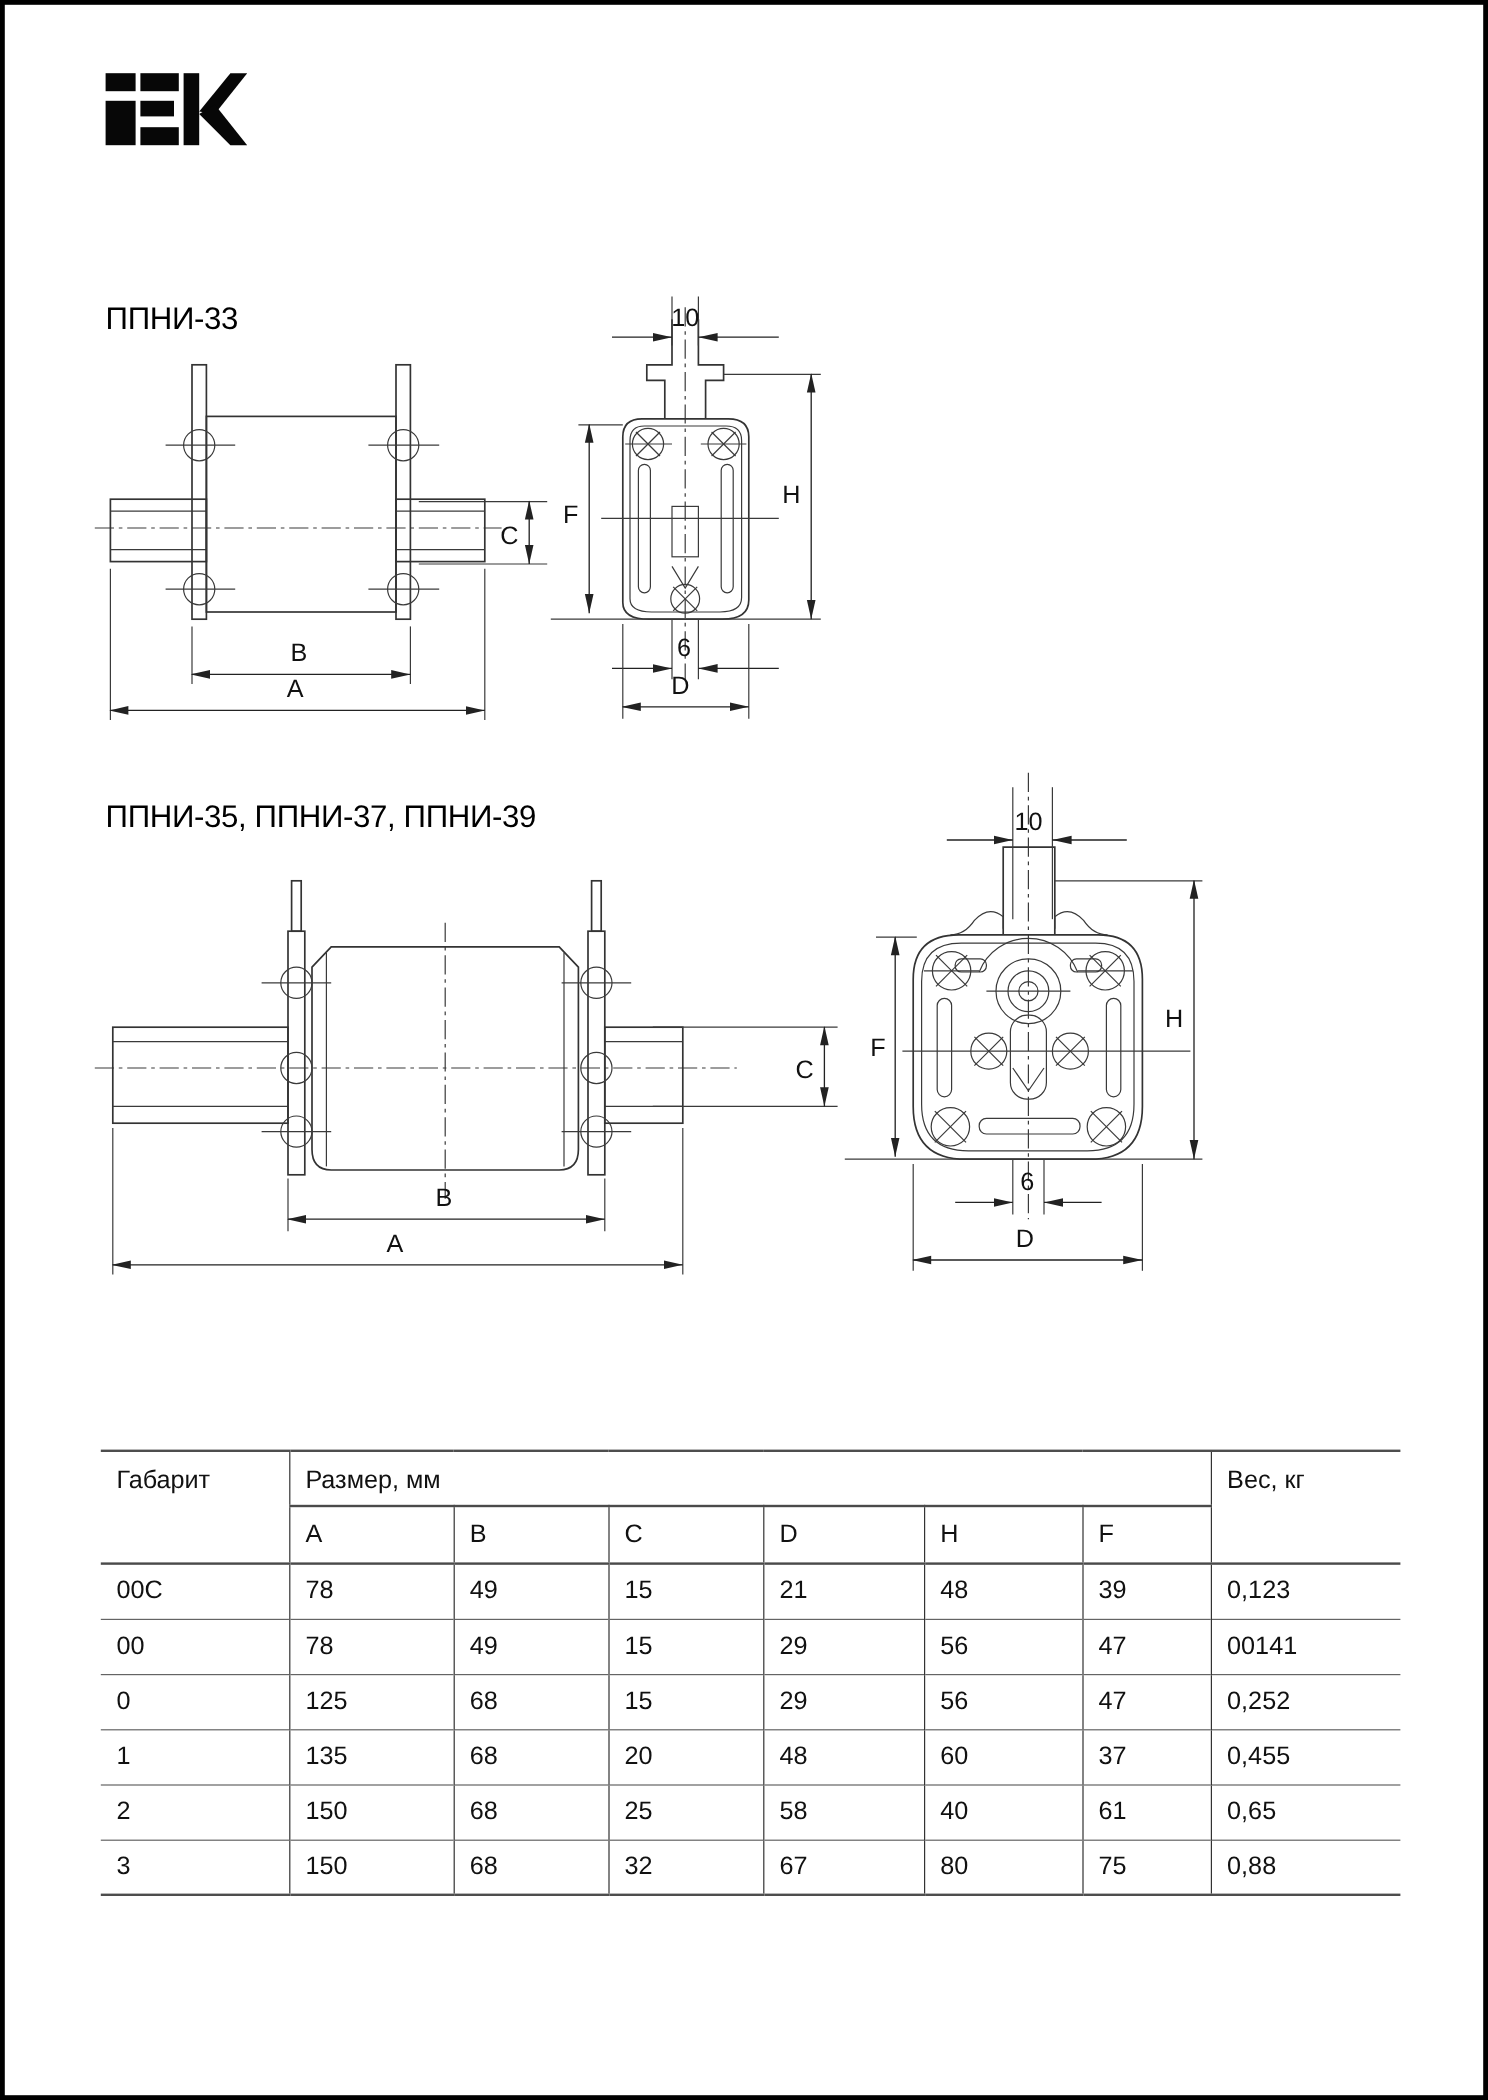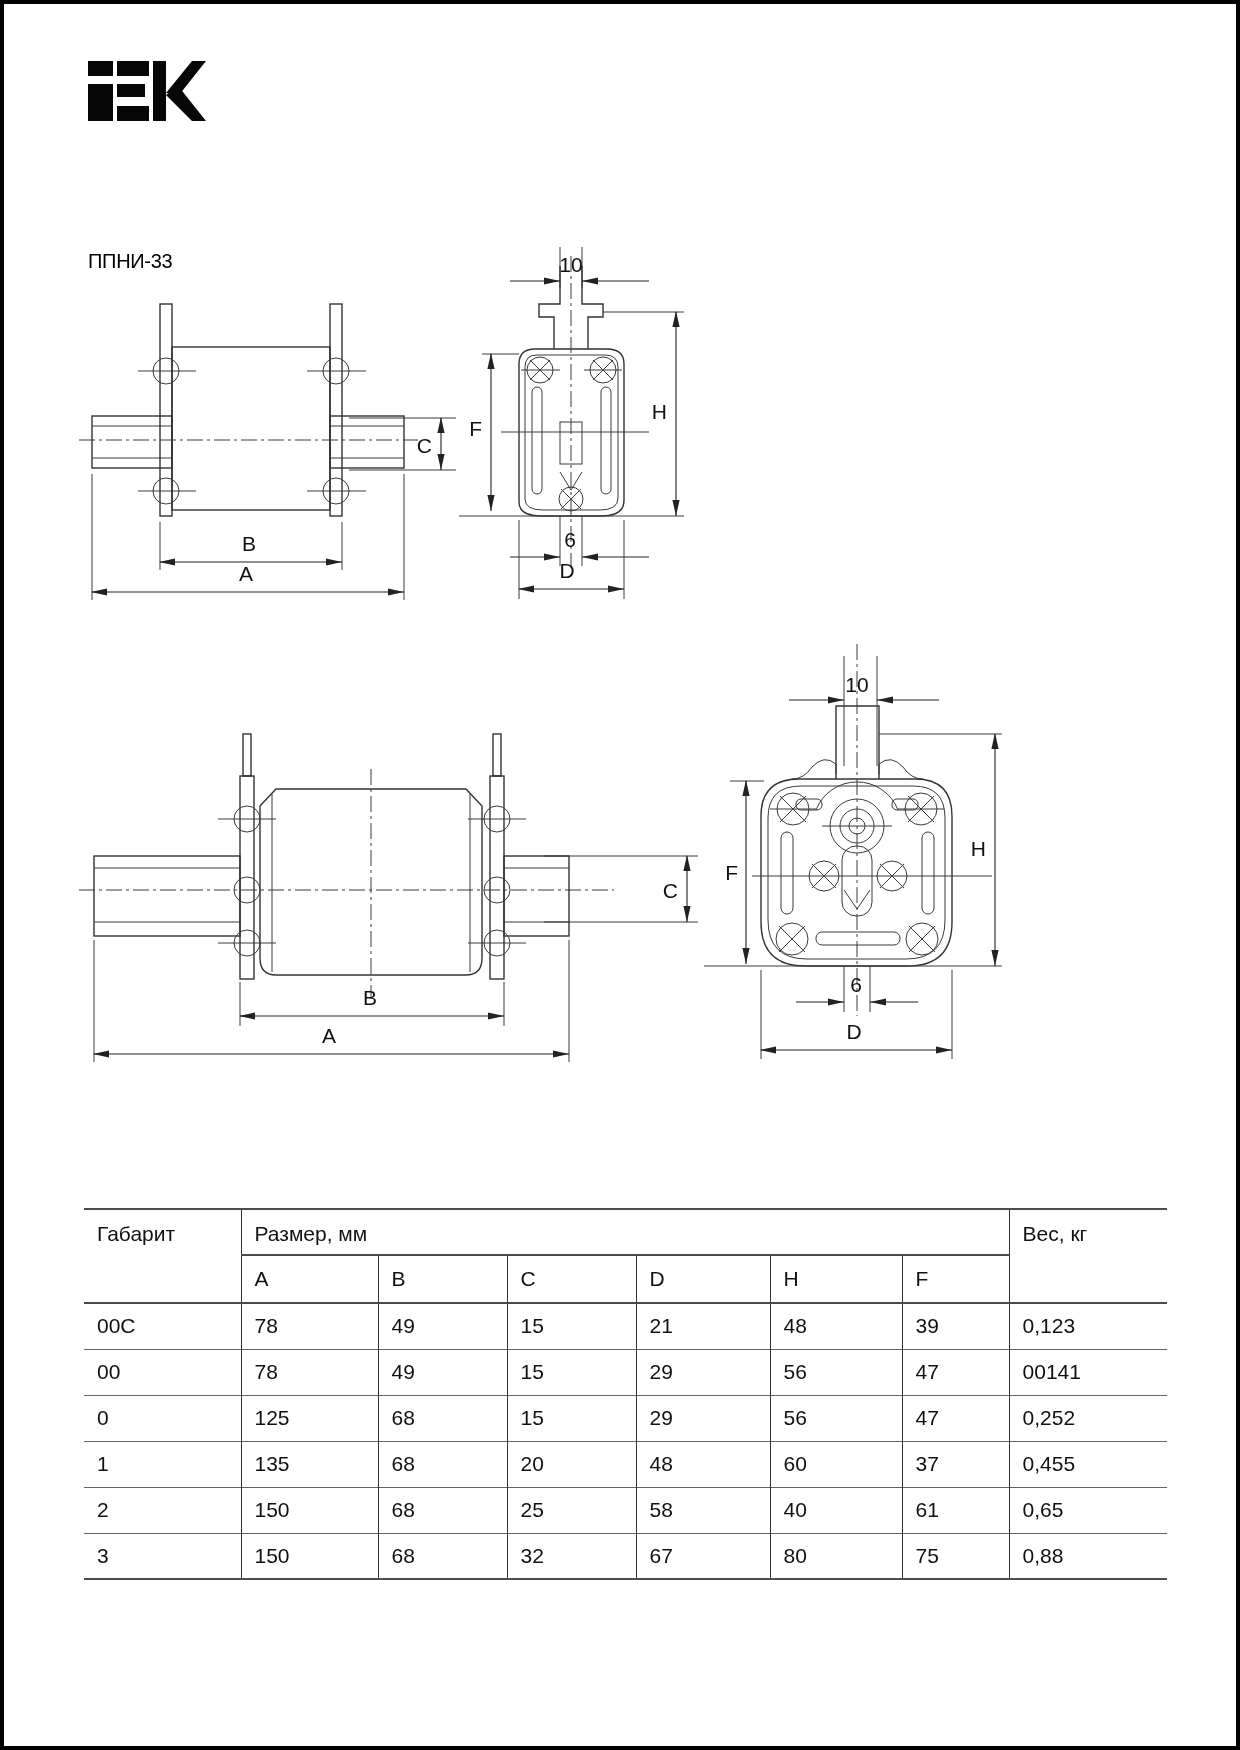--- a/index.html
+++ b/index.html
@@ -3,21 +3,21 @@
 <meta charset="utf-8">
 <style>
   html,body{margin:0;padding:0;background:#e8e8e8;}
   .page{
     position:relative;width:1240px;height:1750px;margin:0 auto;
     background:#ffffff;border:4px solid #000;box-sizing:border-box;
     font-family:"Liberation Sans",sans-serif;color:#111;overflow:hidden;
   }
   .drawings{position:absolute;left:0;top:0;}
   .fig-title{
-    position:absolute;left:84px;font-size:20px;font-weight:400;
+    position:absolute;left:84px;font-size:26px;font-weight:400;
     letter-spacing:-0.3px;color:#000;white-space:pre;
   }
   #fig1-title{top:246px;}
   #fig2-title{top:661px;}
   .caption{
     position:absolute;left:84px;top:1096px;font-size:22px;color:#000;
     white-space:pre;letter-spacing:-0.2px;
   }
   
   .ln{fill:none;stroke:#333;stroke-width:1.4px;}
@@ -279,20 +279,21 @@
       <text class="dl" x="852" y="988" text-anchor="middle">6</text>
 
       <line class="th" x1="757" y1="966" x2="757" y2="1055"></line>
       <line class="th" x1="948" y1="966" x2="948" y2="1055"></line>
       <line class="dm" x1="757" y1="1046" x2="948" y2="1046" marker-start="url(#aS)" marker-end="url(#aE)"></line>
       <text class="dl" x="850" y="1035" text-anchor="middle">D</text>
     </g>
   </svg>
 
   <div class="fig-title" id="fig1-title">ППНИ-33</div>
+  <div class="fig-title" id="fig2-title">ППНИ-35, ППНИ-37, ППНИ-39</div>
 
   <table class="spec-table">
     <colgroup>
       <col style="width:157px">
         <col style="width:137px">
         <col style="width:129px">
         <col style="width:129px">
       <col style="width:134px">
         <col style="width:132px">
         <col style="width:107px">

